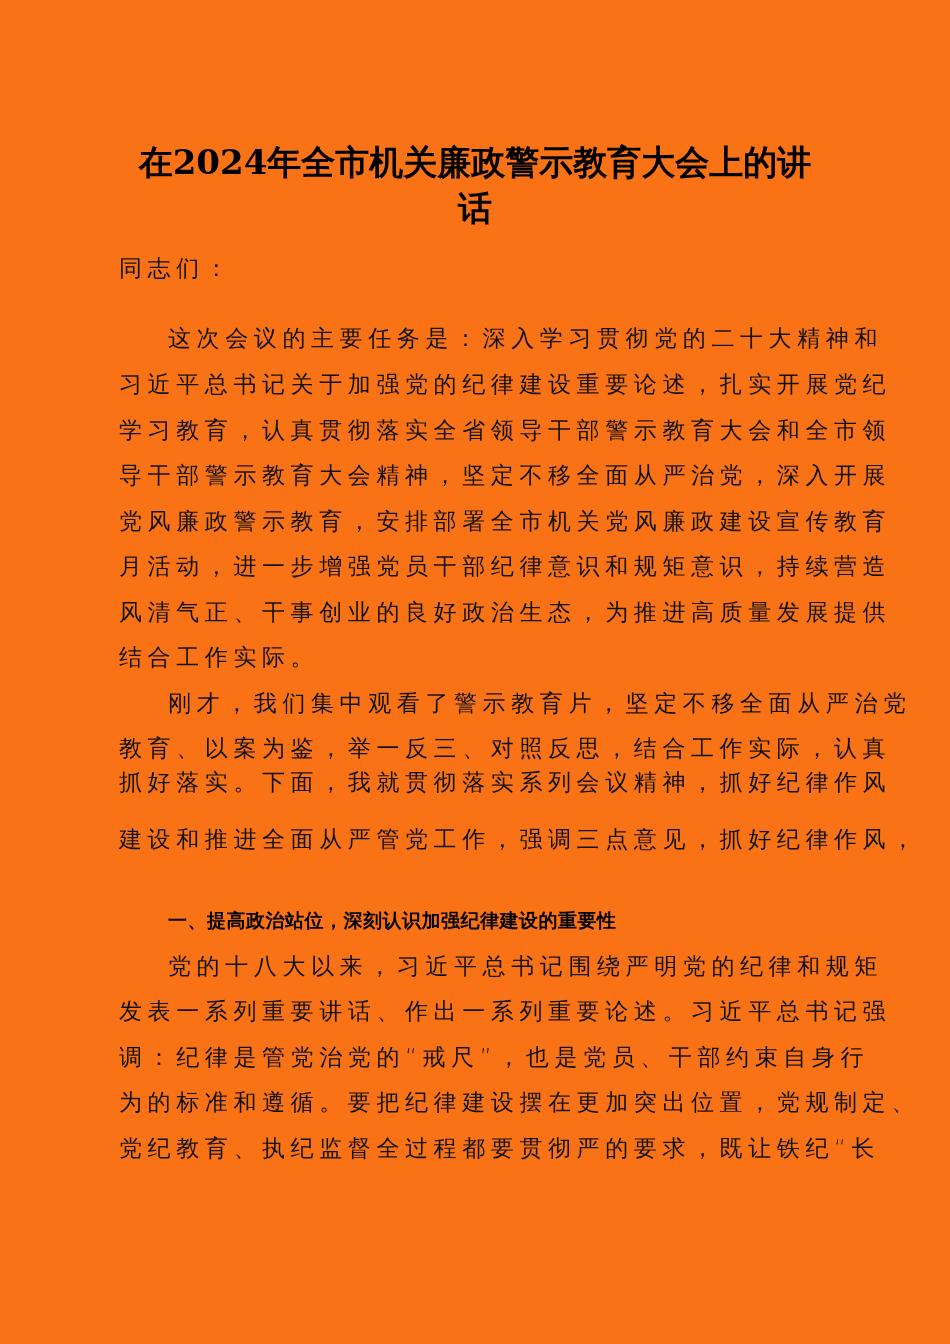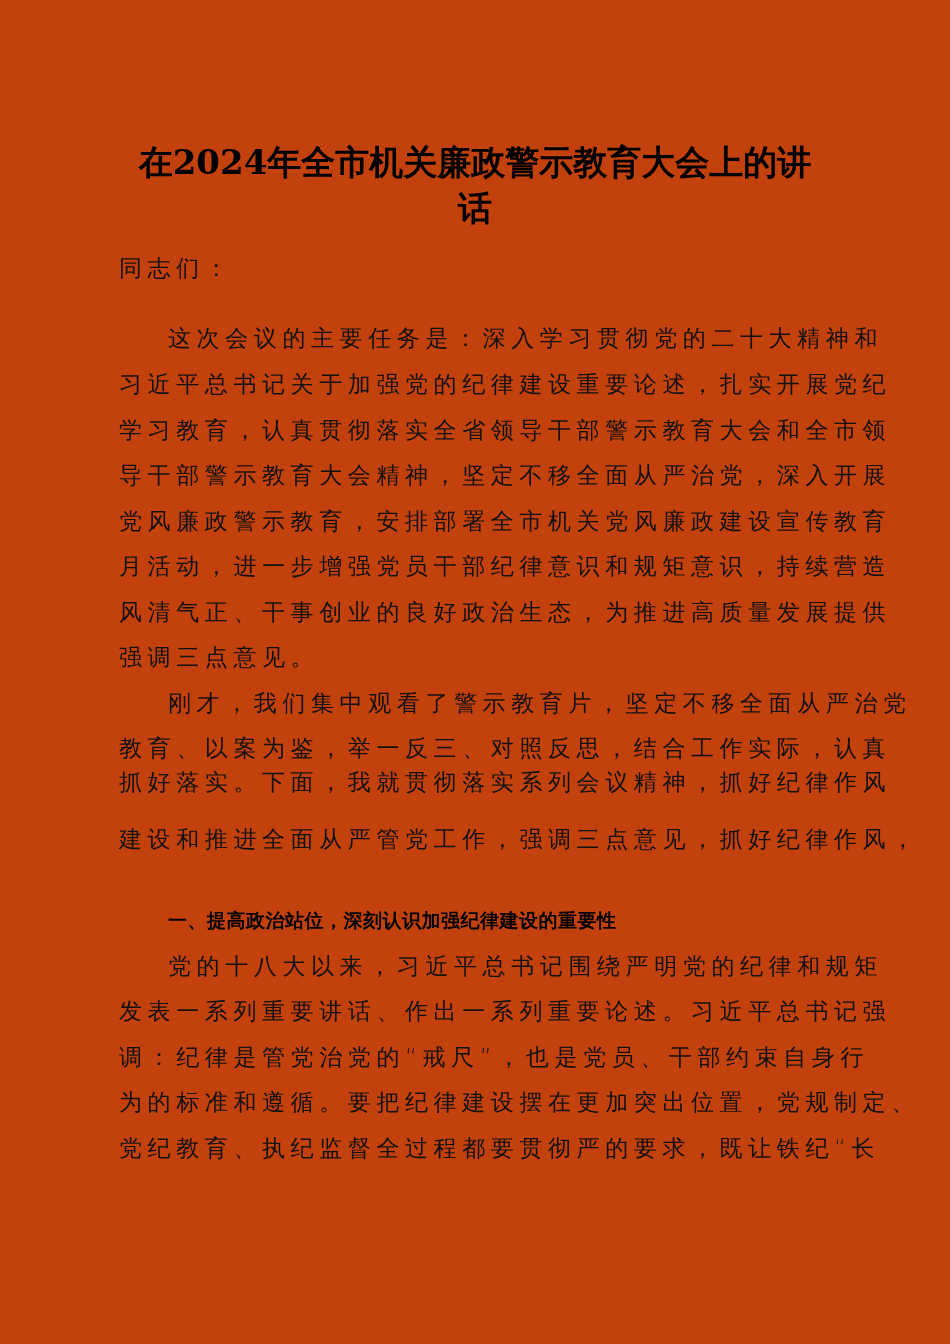--- a/index.html
+++ b/index.html
@@ -11,21 +11,21 @@
     width: 950px;
     height: 1344px;
     position: relative;
     overflow: hidden;
     color: #000000;
   }
   .page {
     position: absolute;
     left: 0; top: 0;
     width: 950px; height: 1344px;
-    background: #c2410c;
+    background: #f97316;
   }
   .title {
     position: absolute;
     left: 100px;
     width: 750px;
     text-align: center;
     font-family: "DejaVu Serif", "Liberation Serif", serif;
     font-weight: bold;
     font-size: 34px;
     line-height: 46px;
@@ -68,21 +68,21 @@
 
   <div class="line" style="top:253px">同志们：</div>
 
   <div class="line indent" style="top:323px">这次会议的主要任务是：深入学习贯彻党的二十大精神和</div>
   <div class="line" style="top: 369px;">习近平总书记关于加强党的纪律建设重要论述，扎实开展党纪</div>
   <div class="line" style="top: 415px;">学习教育，认真贯彻落实全省领导干部警示教育大会和全市领</div>
   <div class="line" style="top: 460px;">导干部警示教育大会精神，坚定不移全面从严治党，深入开展</div>
   <div class="line" style="top: 506px;">党风廉政警示教育，安排部署全市机关党风廉政建设宣传教育</div>
   <div class="line" style="top: 551px;">月活动，进一步增强党员干部纪律意识和规矩意识，持续营造</div>
   <div class="line" style="top: 597px;">风清气正、干事创业的良好政治生态，为推进高质量发展提供</div>
-  <div class="line" style="top: 642px;">强调三点意见。</div>
+  <div class="line" style="top: 642px;">结合工作实际。</div>
 
   <div class="line indent" style="top: 688px;">刚才，我们集中观看了警示教育片，坚定不移全面从严治党</div>
   <div class="line" style="top: 733px;">教育、以案为鉴，举一反三、对照反思，结合工作实际，认真</div>
   <div class="line" style="top: 743px; margin-top: 24px;">抓好落实。下面，我就贯彻落实系列会议精神，抓好纪律作风</div>
   <div class="line" style="top: 824px;">建设和推进全面从严管党工作，强调三点意见，抓好纪律作风，</div>
 
 </div>
 
 <div class="heading" style="top:905px">一、提高政治站位，深刻认识加强纪律建设的重要性</div>
 

